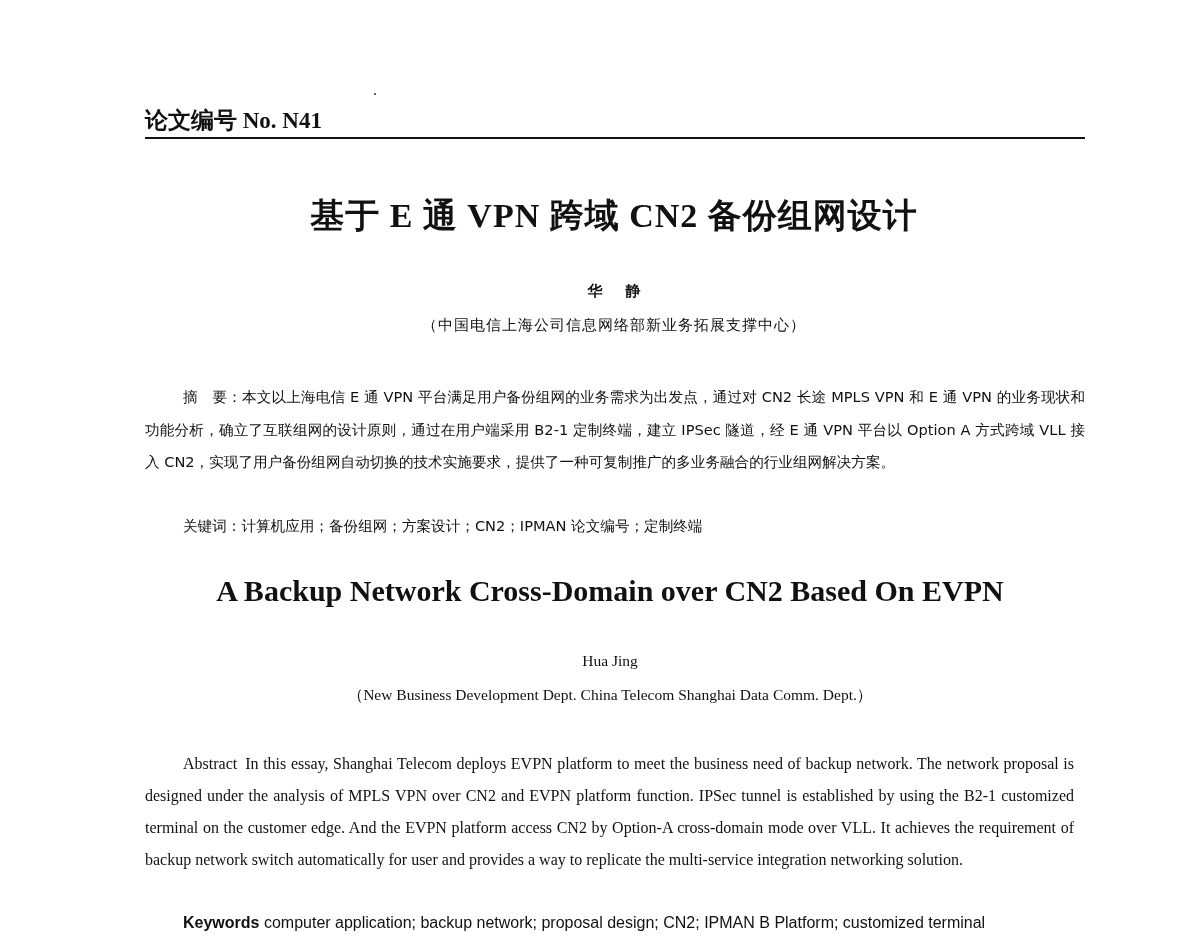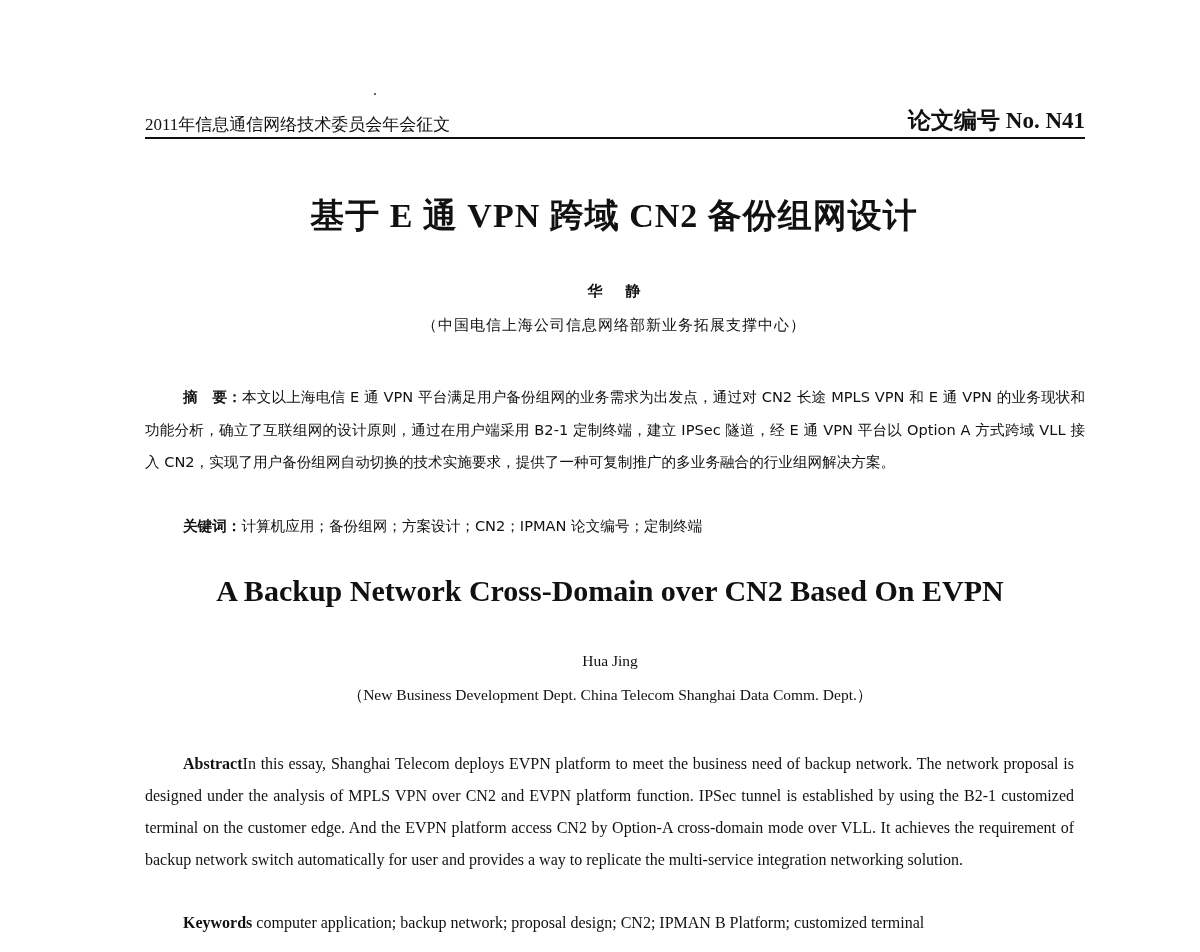--- a/index.html
+++ b/index.html
@@ -27,58 +27,57 @@
   }
   .cn-affil {
     position: absolute; left: 0; top: 316px; width: 1228px; text-align: center;
     font-family: "DejaVu Sans", sans-serif; font-size: 15px; letter-spacing: 1px;
   }
   .cn-abstract {
     position: absolute; left: 145px; top: 381px; width: 940px;
     font-family: "DejaVu Sans", sans-serif; font-size: 14.6px; line-height: 32.5px;
     text-align: justify; text-indent: 38px;
   }
-  .cn-abstract .label { font-weight: bold; }
+  .cn-abstract .label { font-weight: normal; }
   .cn-keywords {
     position: absolute; left: 183px; top: 510px; width: 900px;
     font-family: "DejaVu Sans", sans-serif; font-size: 14.6px; line-height: 32px;
   }
-  .cn-keywords .label { font-weight: bold; text-align: center; }
+  .cn-keywords .label { font-weight: normal; text-align: center; }
 
   .en-title {
     position: absolute; left: 0; top: 574px; width: 1220px; text-align: center;
     font-family: "Liberation Serif", serif; font-weight: bold; font-size: 30px;
   }
   .en-author {
     position: absolute; left: 0; top: 652px; width: 1220px; text-align: center;
     font-family: "Liberation Serif", serif; font-size: 15.5px;
   }
   .en-affil {
     position: absolute; left: 0; top: 685px; width: 1220px; text-align: center;
     font-family: "Liberation Serif", serif; font-size: 15.5px;
   }
   .en-abstract {
     position: absolute; left: 145px; top: 748px; width: 929px;
     font-family: "Liberation Serif", serif; font-size: 16px; line-height: 32px;
     text-align: justify; text-indent: 38px;
   }
-  .en-abstract .label { font-weight: bold; }
+  .en-abstract .label { font-weight: normal; margin-right: 8px; }
   .en-keywords {
     position: absolute; left: 183px; top: 907px; width: 900px;
-    font-family: Liberation Serif, serif; font-size: 16px; line-height: 32px; white-space: nowrap;
+    font-family: Liberation Sans, sans-serif; font-size: 16px; line-height: 32px; white-space: nowrap;
   }
   .en-keywords .label { font-weight: bold; }
 </style>
 </head>
 <body>
 
 <div class="dot"></div>
 
 <div class="header">
-  <span class="left">2011年信息通信网络技术委员会年会征文</span>
   <span class="right">论文编号 No. N41</span>
 </div>
 <div class="rule"></div>
 
 <div class="cn-title">基于 E 通 VPN 跨域 CN2 备份组网设计</div>
 <div class="cn-author">华 静</div>
 <div class="cn-affil">（中国电信上海公司信息网络部新业务拓展支撑中心）</div>
 
 <div class="cn-abstract">
   <span class="label">摘　要：</span><span>本文以上海电信 E 通 VPN 平台满足用户备份组网的业务需求为出发点，通过对 CN2 长途 MPLS VPN 和 E 通 VPN 的业务现状和功能分析，确立了互联组网的设计原则，通过在用户端采用 B2-1 定制终端，建立 IPSec 隧道，经 E 通 VPN 平台以 Option A 方式跨域 VLL 接入 CN2，实现了用户备份组网自动切换的技术实施要求，提供了一种可复制推广的多业务融合的行业组网解决方案。</span>

